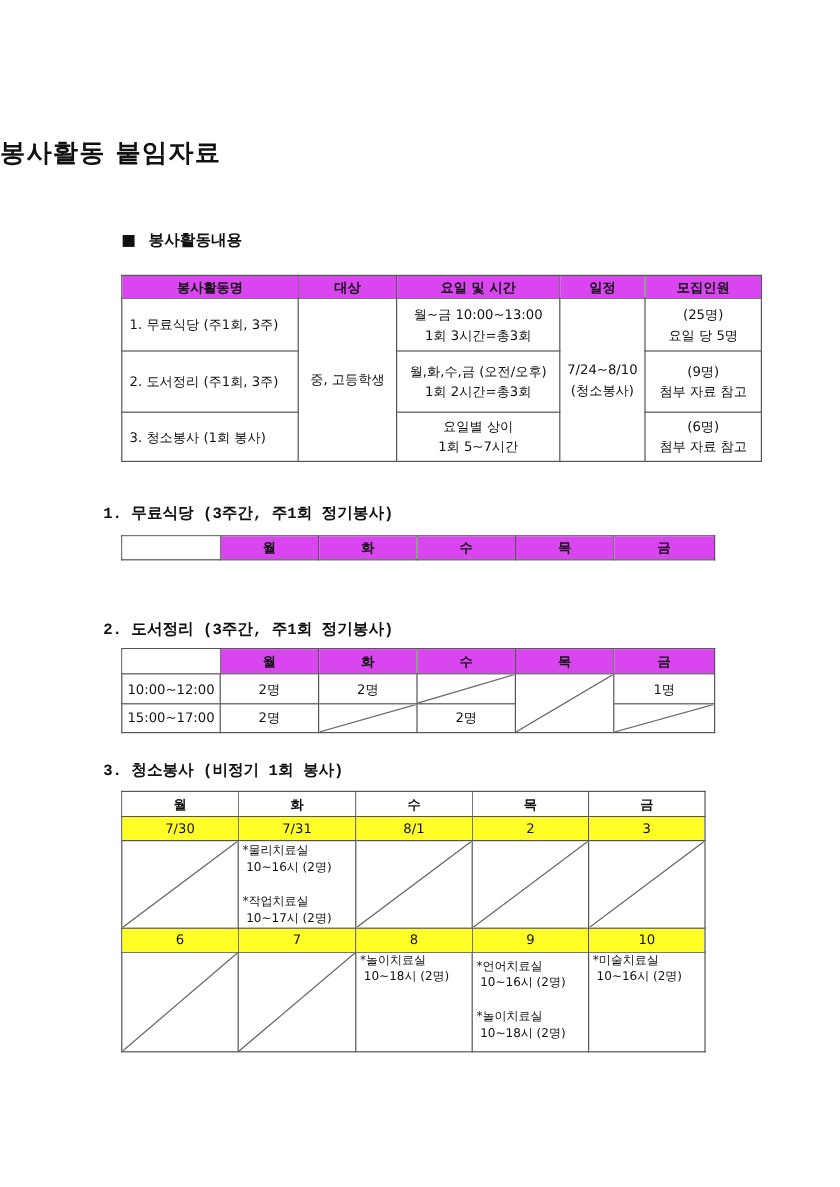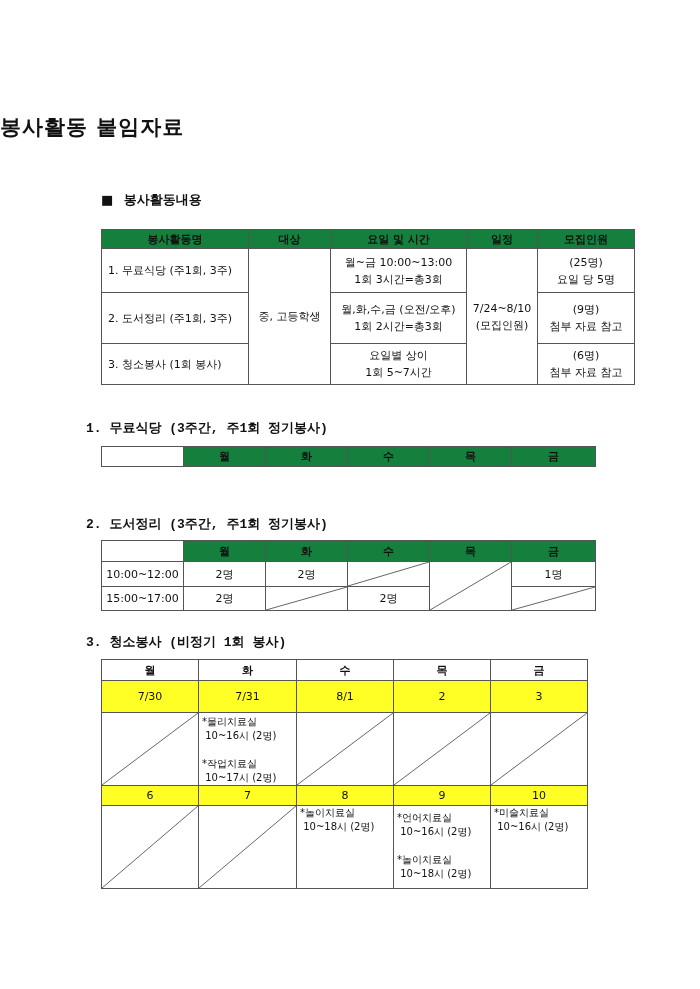--- a/index.html
+++ b/index.html
@@ -4,21 +4,21 @@
 <style>
   html, body { margin:0; padding:0; }
   body { width:700px; height:989px; background:#ffffff; position:relative; overflow:hidden;
          font-family:"DejaVu Sans","Liberation Sans",sans-serif; color:#111; }
   .abs { position:absolute; }
   .title { left:0; width:700px; top:113px; text-align:left; font-size:21px; font-weight:bold; letter-spacing:1px; }
   .sec-head { left:101px; top:191px; font-size:13px; font-weight:bold; }
   .sub-head { font-size:13px; font-weight:bold; left:86px;font-family:Liberation Mono, monospace; }
   table { border-collapse:collapse; position:absolute; table-layout:fixed; }
   td, th { border:1px solid #555; padding:0; text-align:center; vertical-align:middle; font-size:11px; font-weight:normal; position:relative; }
-  th { background:#15803d; font-weight:bold; }
+  th { background:#d946ef; font-weight:bold; }
   th.plain { background:#ffffff; }
   .yl { background:#ffff26; }
   .ml { line-height:17px; }
   .diag { overflow:hidden; }
   .diag svg { position:absolute; left:0; top:0; width:100%; height:100%; }
   .note { text-align:left; vertical-align:top; font-size:10px; line-height:14px; padding:2px 0 0 3px; }
   .note .ln { white-space:pre; display:block; }
   .gap { height:14px; }
   .name-cell { text-align:left; padding-left:6px; }
 </style>
@@ -50,21 +50,21 @@
   </tr>
   <tr style="height:44px">
     <td class="name-cell">1. 무료식당 (주1회, 3주)</td>
     <td rowspan="3">중, 고등학생</td>
     <td class="ml">
       <div>월~금 10:00~13:00</div>
       <div>1회 3시간=총3회</div>
     </td>
     <td rowspan="3" class="ml">
       <div>7/24~8/10</div>
-      <div>(모집인원)</div>
+      <div>(청소봉사)</div>
     </td>
     <td class="ml">
       <div>(25명)</div>
       <div>요일 당 5명</div>
     </td>
   </tr>
   <tr style="height:51px">
     <td class="name-cell">2. 도서정리 (주1회, 3주)</td>
     <td class="ml">
       <div>월,화,수,금 (오전/오후)</div>
@@ -174,21 +174,21 @@
       <col style="width:97px">
     </colgroup>
   <tbody>
       <tr style="height:21px">
     <th class="plain">월</th>
     <th class="plain">화</th>
     <th class="plain">수</th>
     <th class="plain">목</th>
     <th class="plain">금</th>
   </tr>
-  <tr style="height:32px" class="yl">
+  <tr style="height:20px" class="yl">
     <td class="yl">7/30</td>
     <td class="yl">7/31</td>
     <td class="yl">8/1</td>
     <td class="yl">2</td>
     <td class="yl">3</td>
   </tr>
   <tr style="height:72px">
     <td class="diag">
           <svg preserveAspectRatio="none" viewBox="0 0 100 100">
             <line x1="0" y1="100" x2="100" y2="0" stroke="#666" stroke-width="1" vector-effect="non-scaling-stroke"></line>

